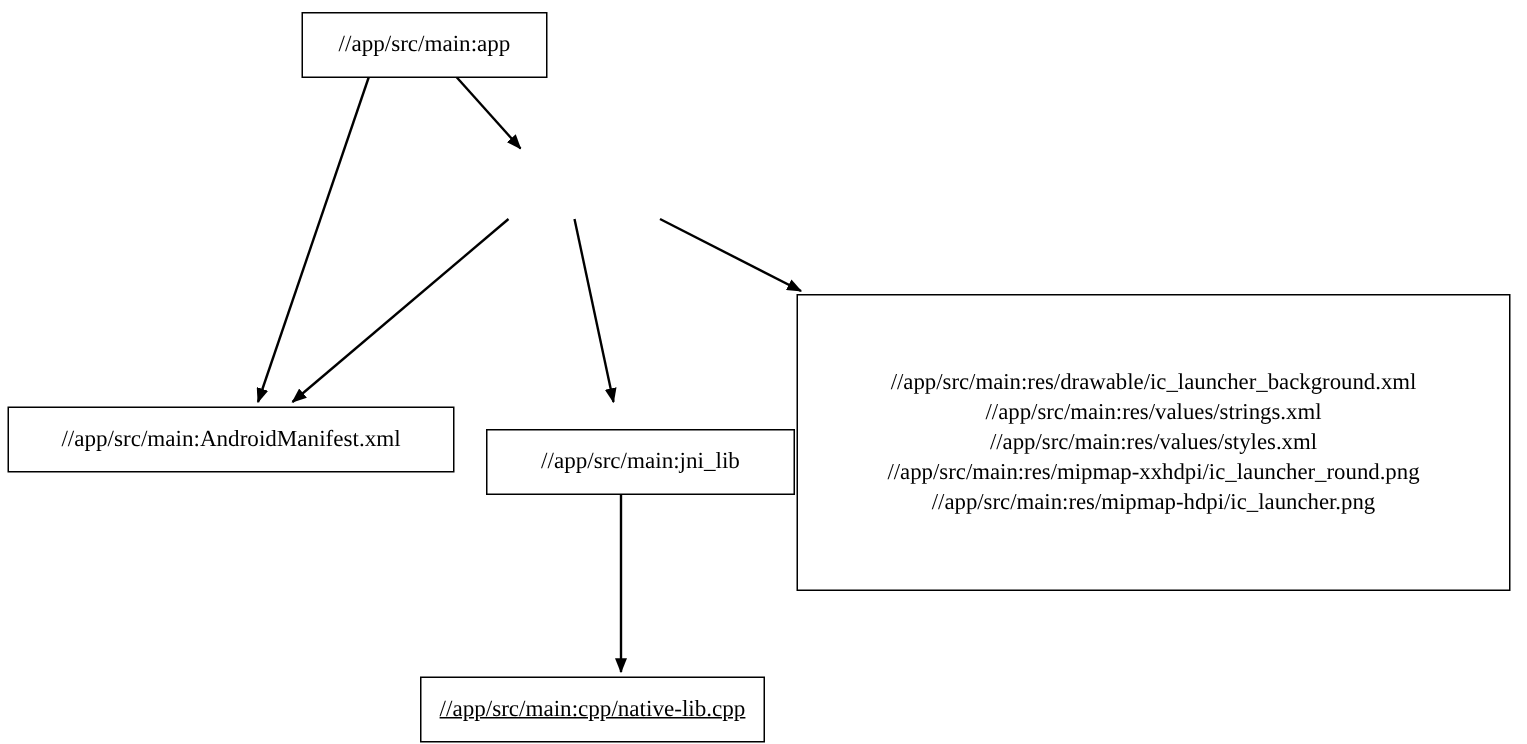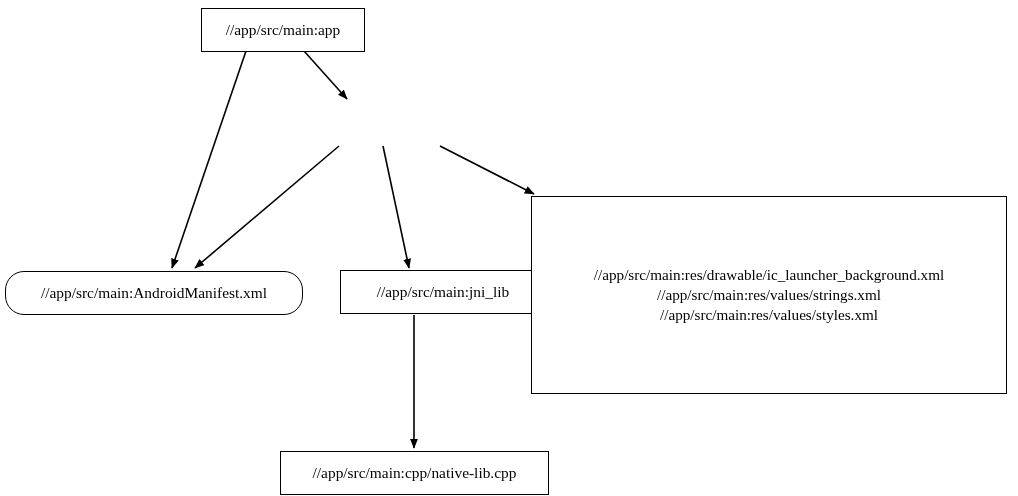--- a/index.html
+++ b/index.html
@@ -81,33 +81,35 @@
     <line x1="440" y1="146" x2="534" y2="194" stroke="#000000" stroke-width="1.6" marker-end="url(#arrowhead)"></line>
 
     <line x1="414" y1="315" x2="414" y2="448" stroke="#000000" stroke-width="1.6" marker-end="url(#arrowhead)"></line>
   </svg>
 
   <div class="node" id="node-app" style="left:201px; top:8px; width:164px; height:44px;">
     <span class="node-label">//app/src/main:app</span>
   </div>
 
 
-  <div class="node" id="node-manifest" style="left:5px; top:271px; width:298px; height:44px;border-radius:19px;">
+  <div class="node" id="node-manifest" style="left:5px; top:271px; width:298px; height:44px;">
     <span class="node-label">//app/src/main:AndroidManifest.xml</span>
   </div>
 
-  <div class="node" id="node-jni-lib" style="left:324px; top:270px; width:206px; height:44px;margin-left:16px;">
+  <div class="node" id="node-jni-lib" style="left:324px; top:286px; width:206px; height:44px;">
     <span class="node-label">//app/src/main:jni_lib</span>
   </div>
 
   <div class="node" id="node-resources" style="left:531px; top:196px; width:476px; height:198px;">
     <span class="res-list" id="res-list">
         <span class="res-line">//app/src/main:res/drawable/ic_launcher_background.xml</span>
         <span class="res-line">//app/src/main:res/values/strings.xml</span>
         <span class="res-line">//app/src/main:res/values/styles.xml</span>
+        <span class="res-line">//app/src/main:res/mipmap-xxhdpi/ic_launcher_round.png</span>
+        <span class="res-line">//app/src/main:res/mipmap-hdpi/ic_launcher.png</span>
       </span>
   </div>
 
-  <div class="node" id="node-native-lib" style="left:280px; top:451px; width:269px; height:44px;">
+  <div class="node" id="node-native-lib" style="left:280px; top:451px; width:230px; height:44px;text-decoration:underline;">
     <span class="node-label">//app/src/main:cpp/native-lib.cpp</span>
   </div>
 
 </div>
 
 </body></html>

